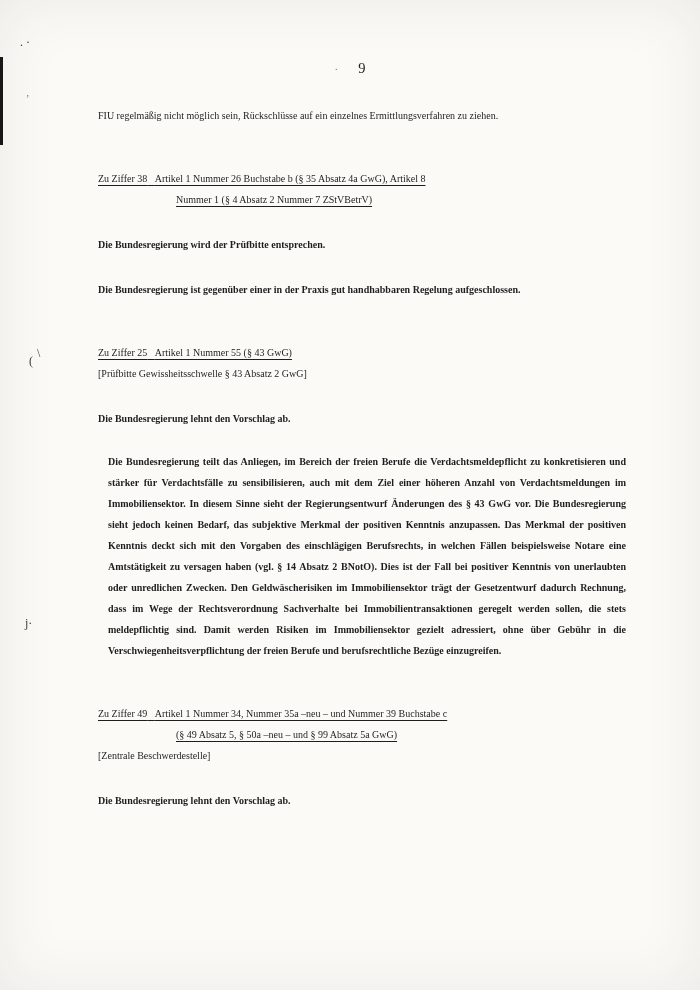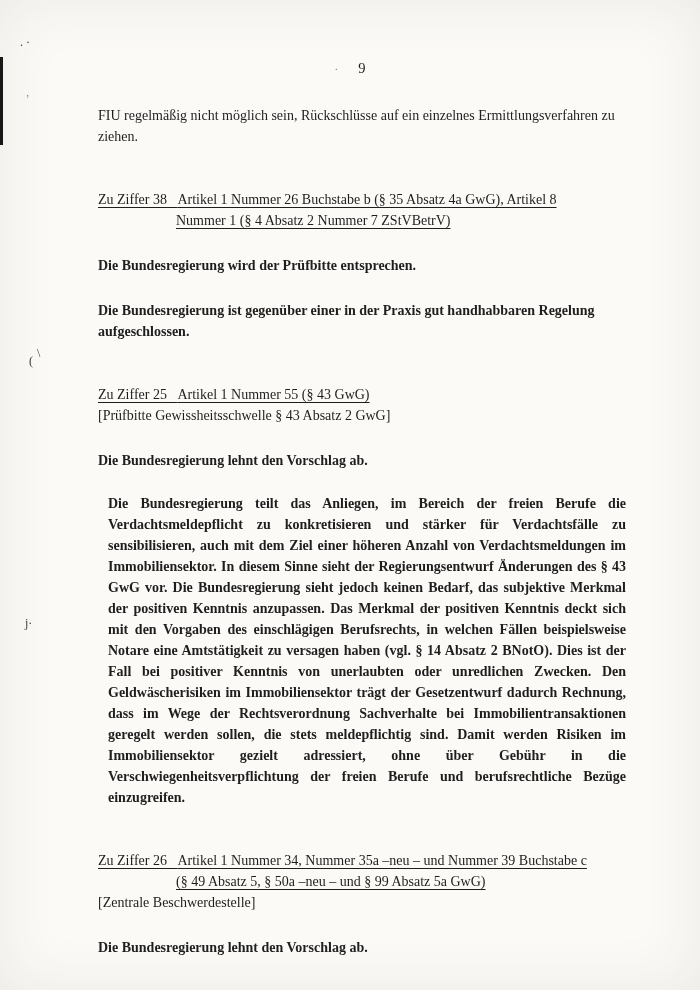--- a/index.html
+++ b/index.html
@@ -15,21 +15,21 @@
   }
   .page-inner {
     padding: 58px 74px 0 98px;
   }
   .pagenum {
     text-align: center;
     font-size: 14.5px;
     margin: 0 0 0 0;
     letter-spacing: 0.3px;
   }
-  p { margin: 0; font-size: 14px; line-height: 21px; }
+  p { margin: 0; font-size: 10px; line-height: 21px; }
   .para { margin-top: 24px; font-weight: bold; }
   .intro { margin-top: 26px; }
   .heading { margin-top: 42px; }
   .heading .u { white-space: nowrap; }
   .u { text-decoration: underline; text-underline-offset: 3px; text-decoration-thickness: 1px; }
   .line2 { margin-left: 78px; }
   .bracket { margin-top: 0; }
   .justify { text-align: justify; }
   .long { margin-top: 22px; margin-left: 10px; }
 
@@ -74,20 +74,20 @@
 
   <p class="heading">
     <span class="u"><span>Zu Ziffer 25</span>&nbsp;&nbsp;&nbsp;<span>Artikel 1 Nummer 55 (§ 43 GwG)</span></span>
   </p>
   <p class="bracket">[Prüfbitte Gewissheitsschwelle § 43 Absatz 2 GwG]</p>
 
   <p class="para">Die Bundesregierung lehnt den Vorschlag ab.</p>
   <p class="para long justify">Die Bundesregierung teilt das Anliegen, im Bereich der freien Berufe die Verdachtsmeldepflicht zu konkretisieren und stärker für Verdachtsfälle zu sensibilisieren, auch mit dem Ziel einer höheren Anzahl von Verdachtsmeldungen im Immobiliensektor. In diesem Sinne sieht der Regierungsentwurf Änderungen des § 43 GwG vor. Die Bundesregierung sieht jedoch keinen Bedarf, das subjektive Merkmal der positiven Kenntnis anzupassen. Das Merkmal der positiven Kenntnis deckt sich mit den Vorgaben des einschlägigen Berufsrechts, in welchen Fällen beispielsweise Notare eine Amtstätigkeit zu versagen haben (vgl. § 14 Absatz 2 BNotO). Dies ist der Fall bei positiver Kenntnis von unerlaubten oder unredlichen Zwecken. Den Geldwäscherisiken im Immobiliensektor trägt der Gesetzentwurf dadurch Rechnung, dass im Wege der Rechtsverordnung Sachverhalte bei Immobilientransaktionen geregelt werden sollen, die stets meldepflichtig sind. Damit werden Risiken im Immobiliensektor gezielt adressiert, ohne über Gebühr in die Verschwiegenheitsverpflichtung der freien Berufe und berufsrechtliche Bezüge einzugreifen.</p>
 
   <p class="heading">
-    <span class="u"><span>Zu Ziffer 26</span>&nbsp;&nbsp;&nbsp;<span>Artikel 1 Nummer 34, Nummer 35a –neu – und Nummer 39 Buchstabe c</span></span><br>
+    <span class="u"><span>Zu Ziffer 49</span>&nbsp;&nbsp;&nbsp;<span>Artikel 1 Nummer 34, Nummer 35a –neu – und Nummer 39 Buchstabe c</span></span><br>
     <span class="u line2">(§ 49 Absatz 5, § 50a –neu – und § 99 Absatz 5a GwG)</span>
   </p>
   <p class="bracket">[Zentrale Beschwerdestelle]</p>
 
   <p class="para">Die Bundesregierung lehnt den Vorschlag ab.</p>
 
 </div>
 
 </body></html>

